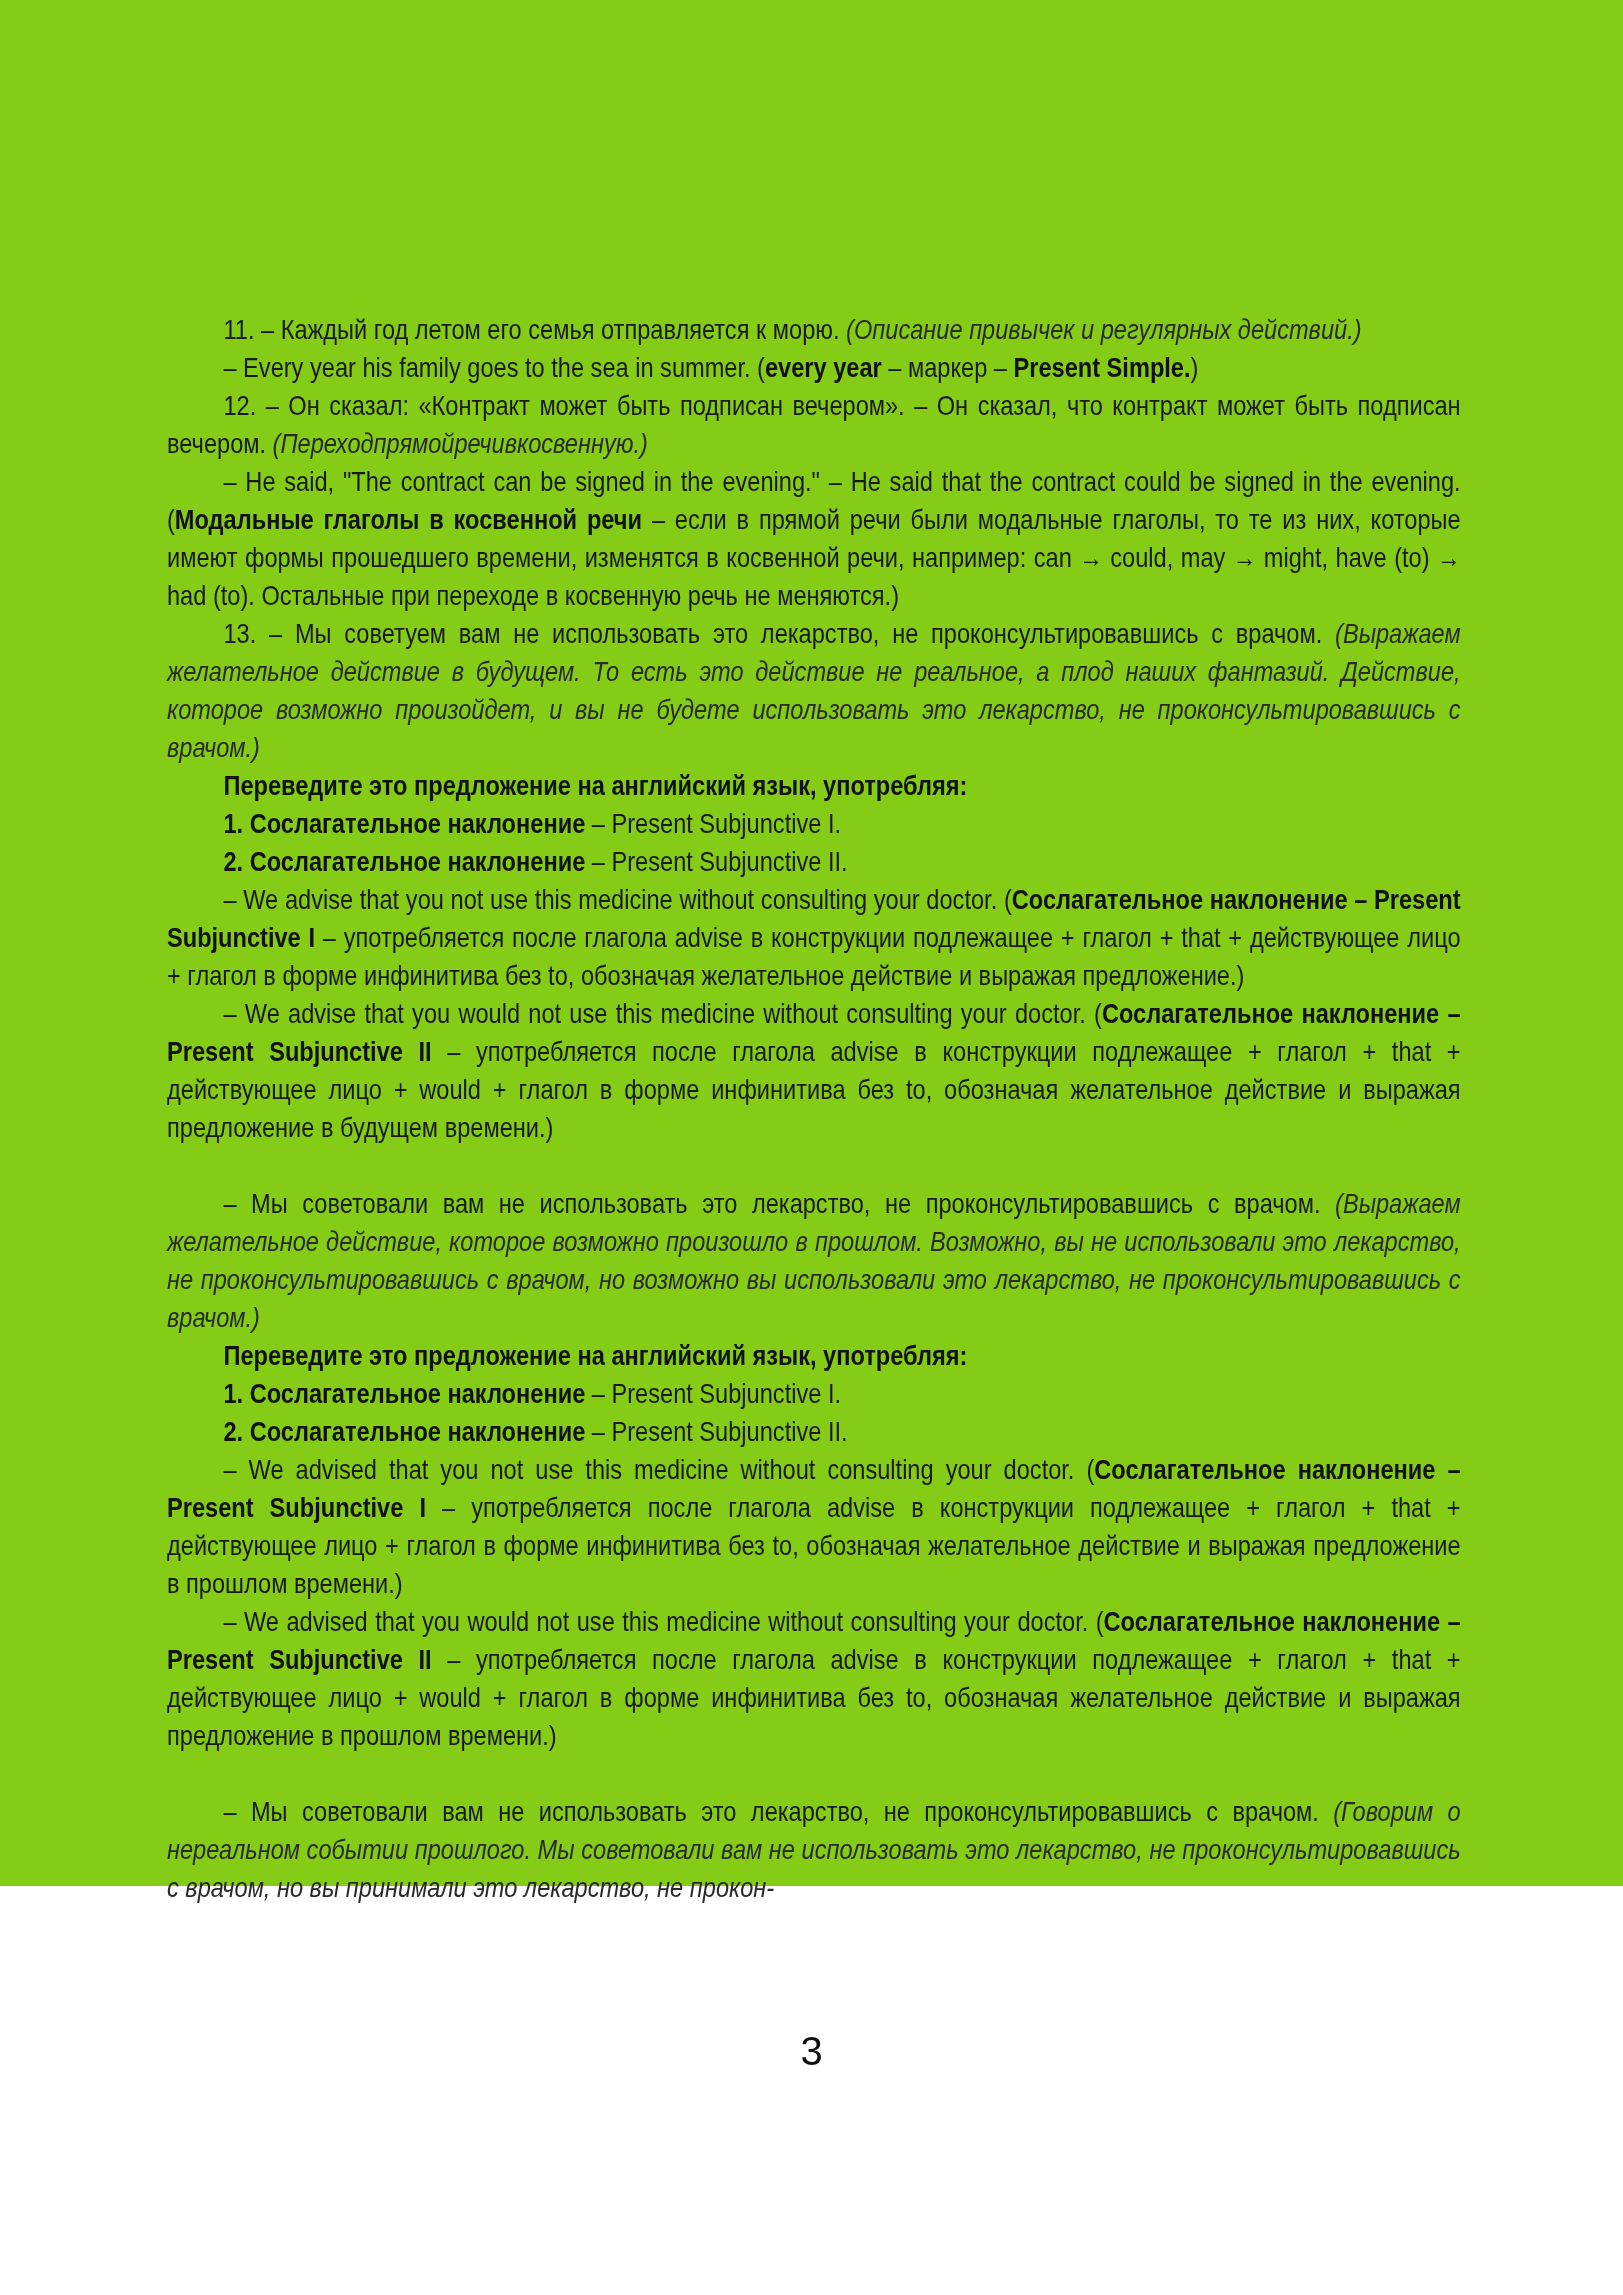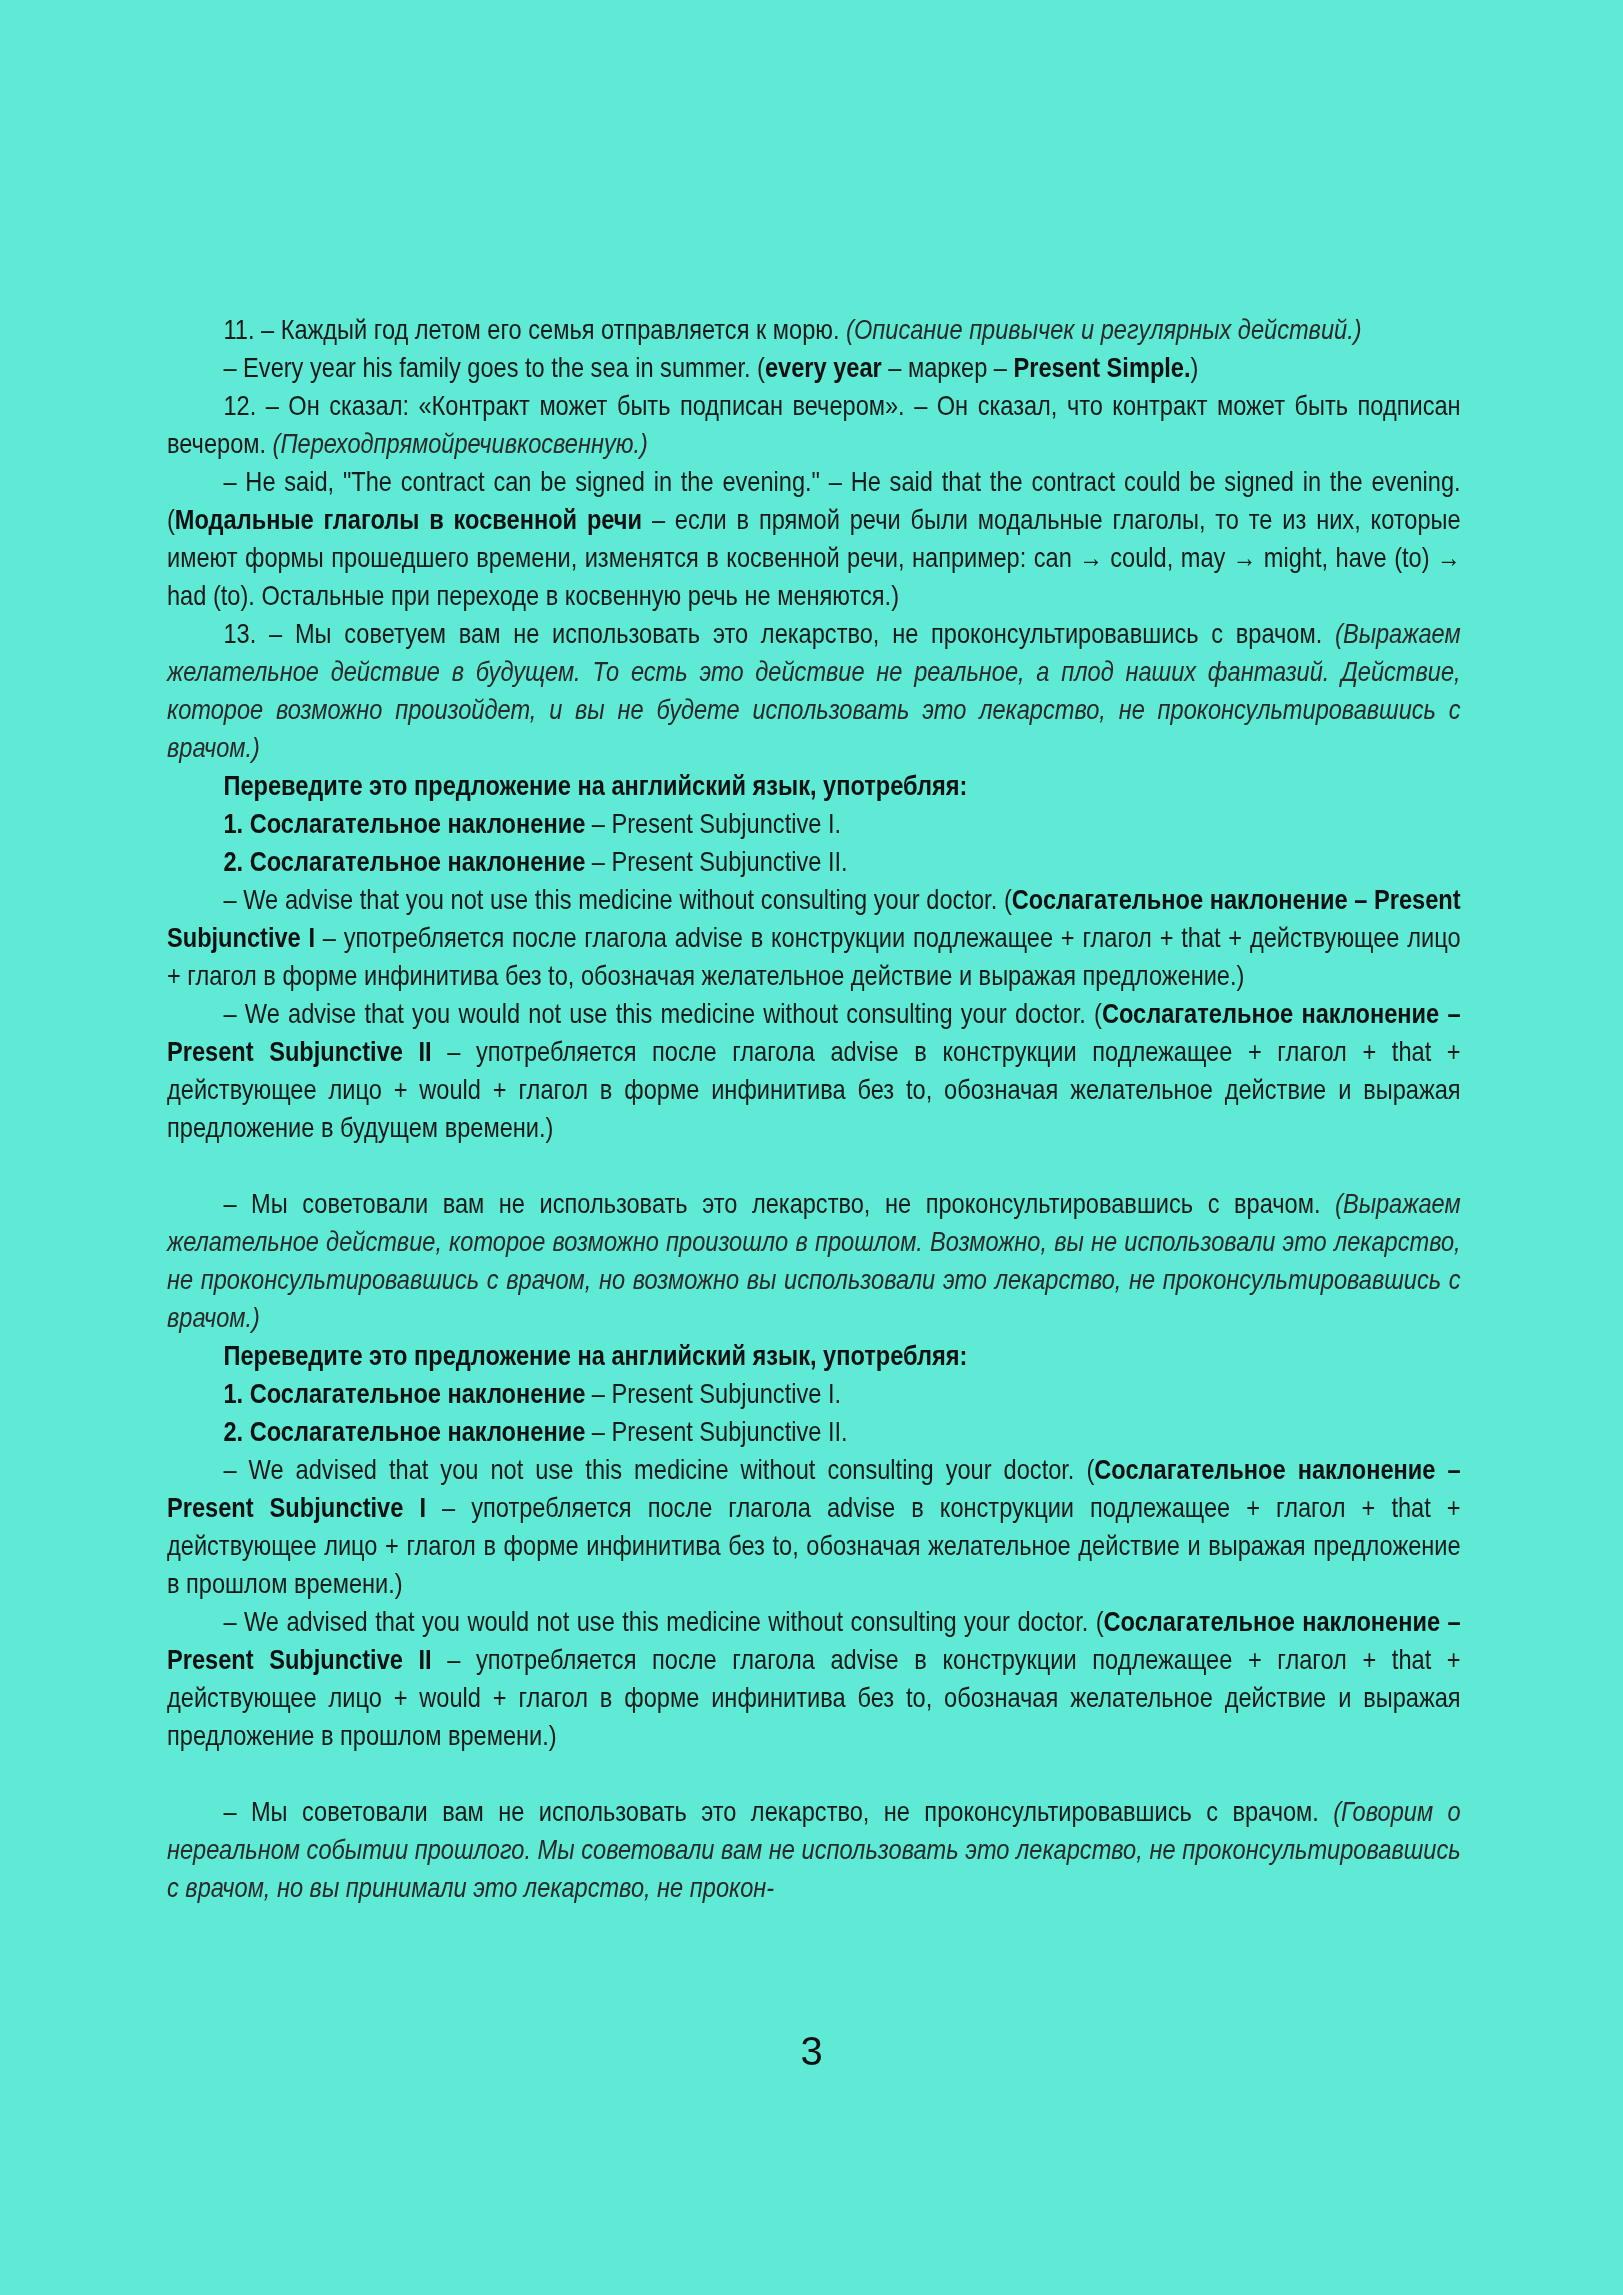--- a/index.html
+++ b/index.html
@@ -1,18 +1,18 @@
 <!DOCTYPE html>
 <html style="font-size:10px"><head>
 <meta charset="utf-8">
 <style>
   html, body { margin: 0; padding: 0; background: #ffffff; }
   body { width: 1623px; height: 2295px; position: relative; overflow: hidden; }
   .page {
-    position: absolute; left: 0; top: 0; width: 1623px; height: 2295px; background: #5eead4;
+    position: absolute; left: 0; top: 0; width: 1623px; height: 1886px; background: #84cc16;
   }
   .text-block {
     position: absolute;
     left: 167px;
     top: 311px;
     width: 1513px; 
     transform: scaleX(0.855);
     transform-origin: 0 0;
     font-family: "Liberation Sans", sans-serif;
     font-size: 27.6px;

